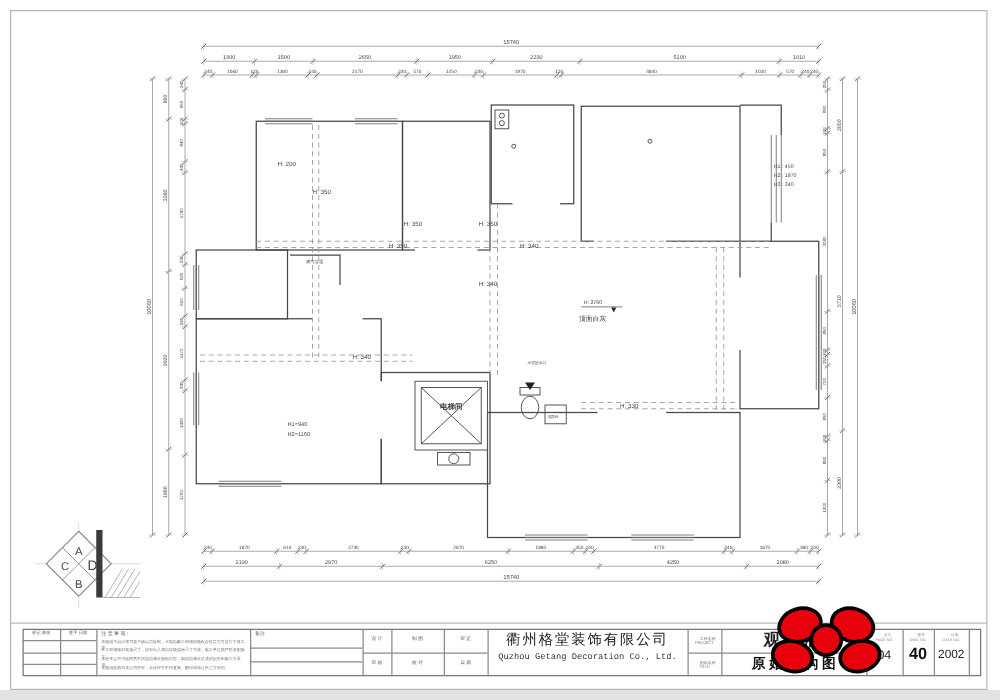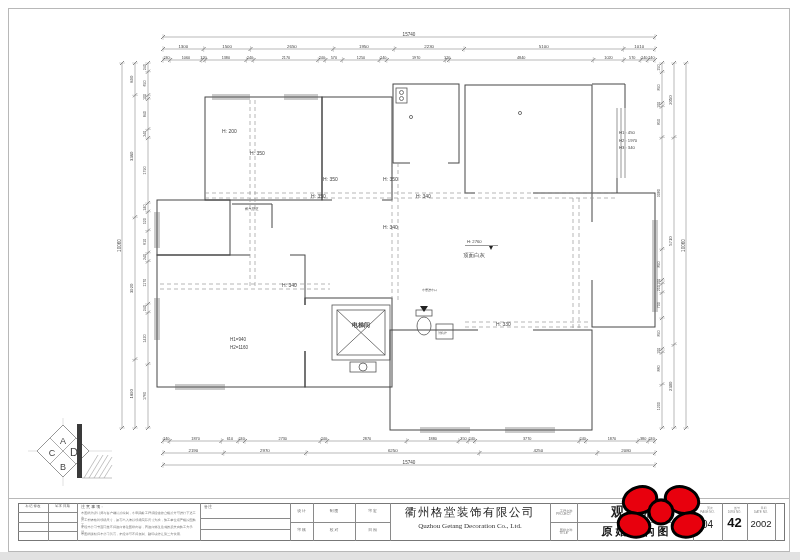--- a/index.html
+++ b/index.html
@@ -539,41 +539,41 @@
     <div class="t" style="left:204px;top:505px;font-size:4px;color:#666">备注</div>
 
     <div class="t c" style="left:290px;top:509px;width:23px;font-size:3.8px;color:#666">设 计</div>
     <div class="t c" style="left:313px;top:509px;width:42px;font-size:3.8px;color:#666">制 图</div>
     <div class="t c" style="left:355px;top:509px;width:35px;font-size:3.8px;color:#666">审 定</div>
     <div class="t c" style="left:290px;top:528px;width:23px;font-size:3.8px;color:#666">审 核</div>
     <div class="t c" style="left:313px;top:528px;width:42px;font-size:3.8px;color:#666">校 对</div>
     <div class="t c" style="left:355px;top:528px;width:35px;font-size:3.8px;color:#666">日 期</div>
 
     <div class="t c" style="left:390px;top:506px;width:160px;font-size:11.5px;font-weight:normal;letter-spacing:1.5px;color:#222">衢州格堂装饰有限公司</div>
-    <div class="t c" style="left:390px;top:523px;width:160px;font-size:7px;font-family:Liberation Serif, serif;color:#333">Quzhou Getang Decoration Co., Ltd.</div>
+    <div class="t c" style="left:390px;top:523px;width:160px;font-size:7px;font-family:Liberation Mono, monospace;color:#333">Quzhou Getang Decoration Co., Ltd.</div>
 
     <div class="t c" style="left:550px;top:506px;width:27px;font-size:3.2px;color:#777">
       <span>工程名称</span><br><span>PROJECT</span>
     </div>
     <div class="t c" style="left:550px;top:525px;width:27px;font-size:3.2px;color:#777">
       <span>图纸名称</span><br><span>TITLE</span>
     </div>
 
     <div class="t c" style="left:577px;top:505px;width:116px;font-size:13px;font-weight:bold;font-family:'Liberation Serif',serif;letter-spacing:3px;color:#222">观棠府</div>
     <div class="t c" style="left:577px;top:525px;width:116px;font-size:11px;font-weight:bold;color:#111">原 始 结 构 图</div>
 
     <div class="t c" style="left:693px;top:504px;width:29px;font-size:3px;color:#888">
       <span>页次</span><br><span>PAGE NO.</span>
     </div>
     <div class="t c" style="left:693px;top:519px;width:29px;font-size:10px;color:#222">04</div>
 
     <div class="t c" style="left:722px;top:504px;width:25px;font-size:3px;color:#888">
       <span>图号</span><br><span>DWG NO.</span>
     </div>
-    <div class="t c" style="left:722px;top:516px;width:25px;font-size:13px;font-weight:bold;color:#111">42</div>
+    <div class="t c" style="left:722px;top:516px;width:25px;font-size:13px;font-weight:bold;color:#111">40</div>
 
     <div class="t c" style="left:747px;top:504px;width:28px;font-size:3px;color:#888">
       <span>日期</span><br><span>DATE NO.</span>
     </div>
     <div class="t c" style="left:747px;top:519px;width:28px;font-size:9.5px;color:#222">2002</div>
   </div>
 
   <svg class="abs" style="left:612px;top:481px" width="100" height="68" viewBox="612 481 100 68">
     <g stroke="#000000" stroke-width="3" fill="#e8000d" stroke-linejoin="round">
       <ellipse cx="640" cy="500" rx="17" ry="13" transform="rotate(-18 640 500)"></ellipse>

